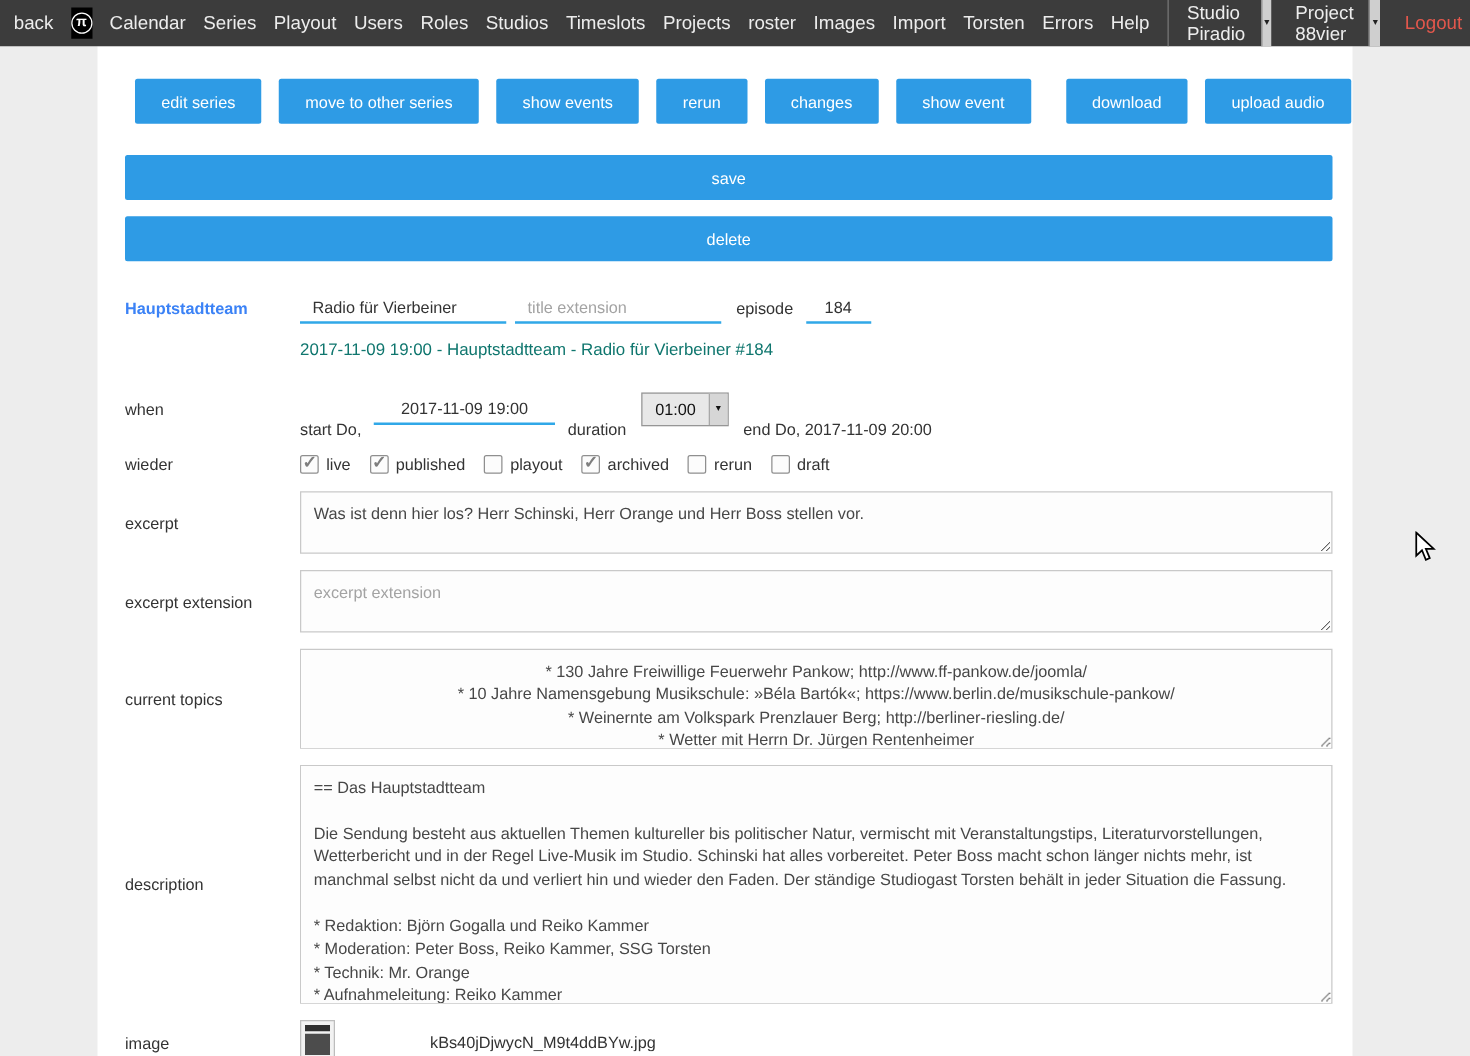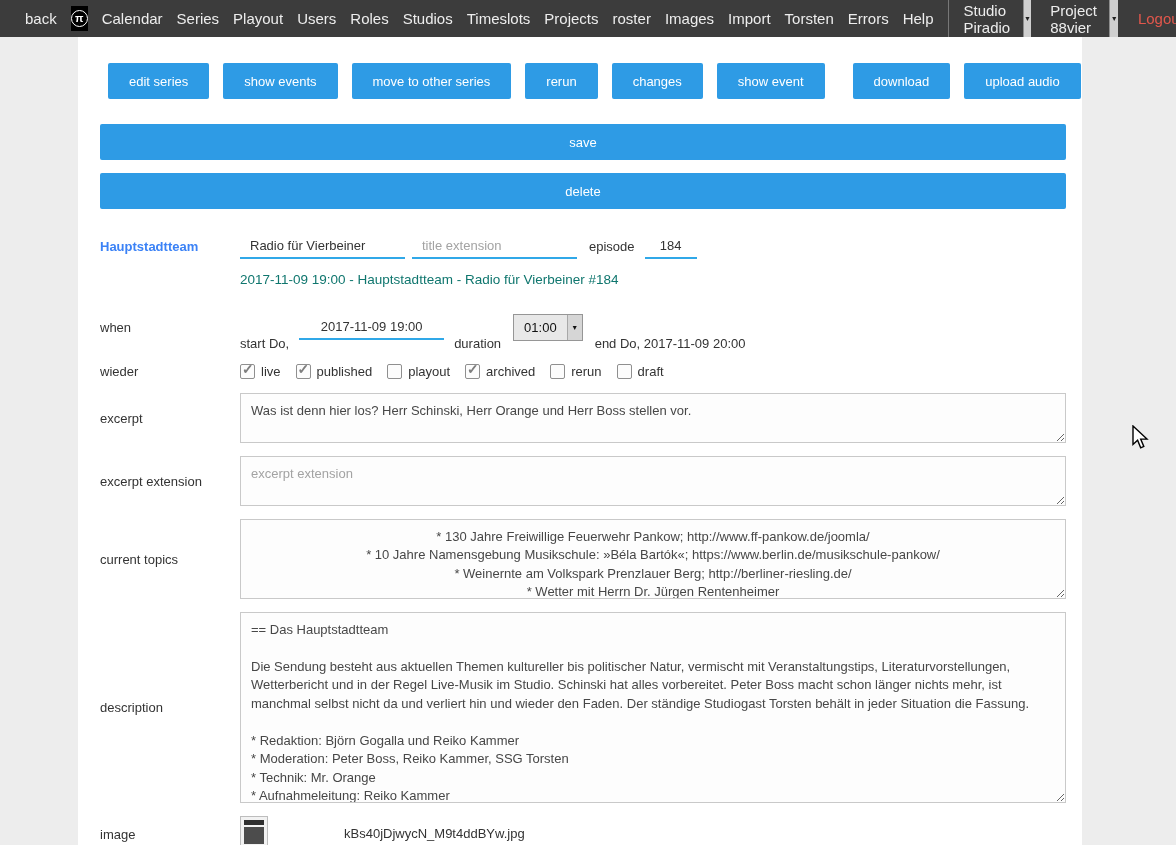--- a/index.html
+++ b/index.html
@@ -8,21 +8,21 @@
     background:#ededed;
     font-family:"Liberation Sans", sans-serif;
     position:relative;
     color:#333;
   }
 
   
   .navbar {
     height:37px; background:#3c3c3c; color:#ededed;
     display:flex; align-items:center; font-size:15px;
-    padding-left:25px; position:relative; z-index:5;
+    padding-left:11px; position:relative; z-index:5;
   }
   .nav-item { margin-right:14px; cursor:pointer; white-space:nowrap; }
   .logo {
     width:25px; height:25px; background:#000; margin-right:14px;
     display:flex; align-items:center; justify-content:center; cursor:pointer;
   }
   .logo-circle {
     width:17px; height:17px; border:1.6px solid #fff; border-radius:50%;
     color:#fff; font-size:11px; line-height:14px; text-align:center; font-weight:bold;
   }
@@ -162,22 +162,22 @@
     </div>
     <span class="logout" style="color:#e2574c;">Logout</span>
 
   </div>
 </div>
 
 <div class="card">
 
   <div class="toolbar-row1">
     <button class="btn">edit series</button>
+    <button class="btn">move to other series</button>
     <button class="btn">show events</button>
-    <button class="btn">move to other series</button>
     <button class="btn">rerun</button>
     <button class="btn">changes</button>
     <button class="btn">show event</button>
     <span class="spacer"></span>
     <div class="right-group">
       <button class="btn">download</button>
       <button class="btn">upload audio</button>
     </div>
   </div>
 

